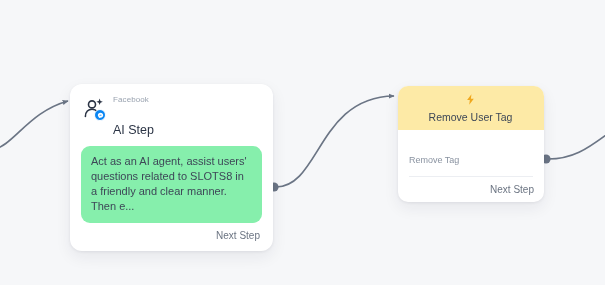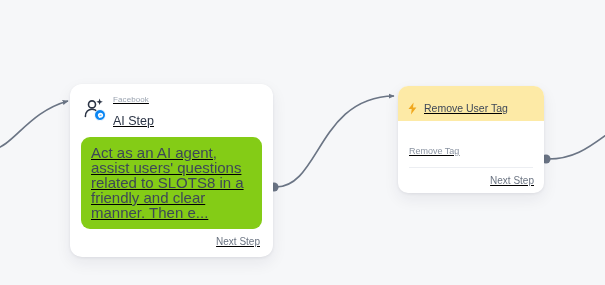--- a/index.html
+++ b/index.html
@@ -26,21 +26,20 @@
     top: 0;
     width: 605px;
     height: 285px;
     pointer-events: none;
   }
 
   
   .node {
     position: absolute;
     box-sizing: border-box;
-    text-decoration: underline;
   }
   #ai-step-node {
     left: 70px;
     top: 84px;
     width: 203px;
     background: #ffffff;
     border-radius: 12px;
     box-shadow: 0 1px 3px rgba(23, 34, 59, 0.07),
                 0 6px 16px rgba(23, 34, 59, 0.07);
     padding: 11px 11px 6px 11px;
@@ -83,28 +82,28 @@
   .channel-label {
     font-size: 8px;
     color: #9aa3b0;
     line-height: 10px;
     letter-spacing: 0.1px;
   }
   .node-title {
     font-size: 12.5px;
     color: #2b3445;
     line-height: 15px;
-    margin-top: 9px;
+    margin-top: 18px;
   }
   .prompt-bubble {
     margin-top: 8px;
-    background: #84cc16;
+    background: #86efac;
     border-radius: 9px;
     padding: 8px 10px 9px 10px;
-    font-size: 15px;
+    font-size: 11px;
     line-height: 15px;
     color: #3d4757;
   }
   .card-footer {
     display: flex;
     justify-content: flex-end;
     align-items: center;
     padding: 7px 2px 4px 0;
   }
   .next-step-label {
@@ -121,21 +120,22 @@
     border-radius: 10px;
     box-shadow: 0 1px 3px rgba(23, 34, 59, 0.07),
                 0 6px 16px rgba(23, 34, 59, 0.07);
     overflow: hidden;
   }
   .tag-header {
     background: #fdeaa6;
     display: flex;
     align-items: center;
     gap: 6px;
-    padding: 16px 10px 6px 9px;
+    padding: 8px 10px 6px 9px;
+    flex-direction: column;
   }
   .bolt-icon { width: 11px; height: 13px; display: block; flex: 0 0 11px; }
   .tag-header-title {
     font-size: 10.5px;
     color: #3d4757;
     line-height: 13px;
   }
   .tag-body {
     padding: 24px 11px 2px 11px;
   }

